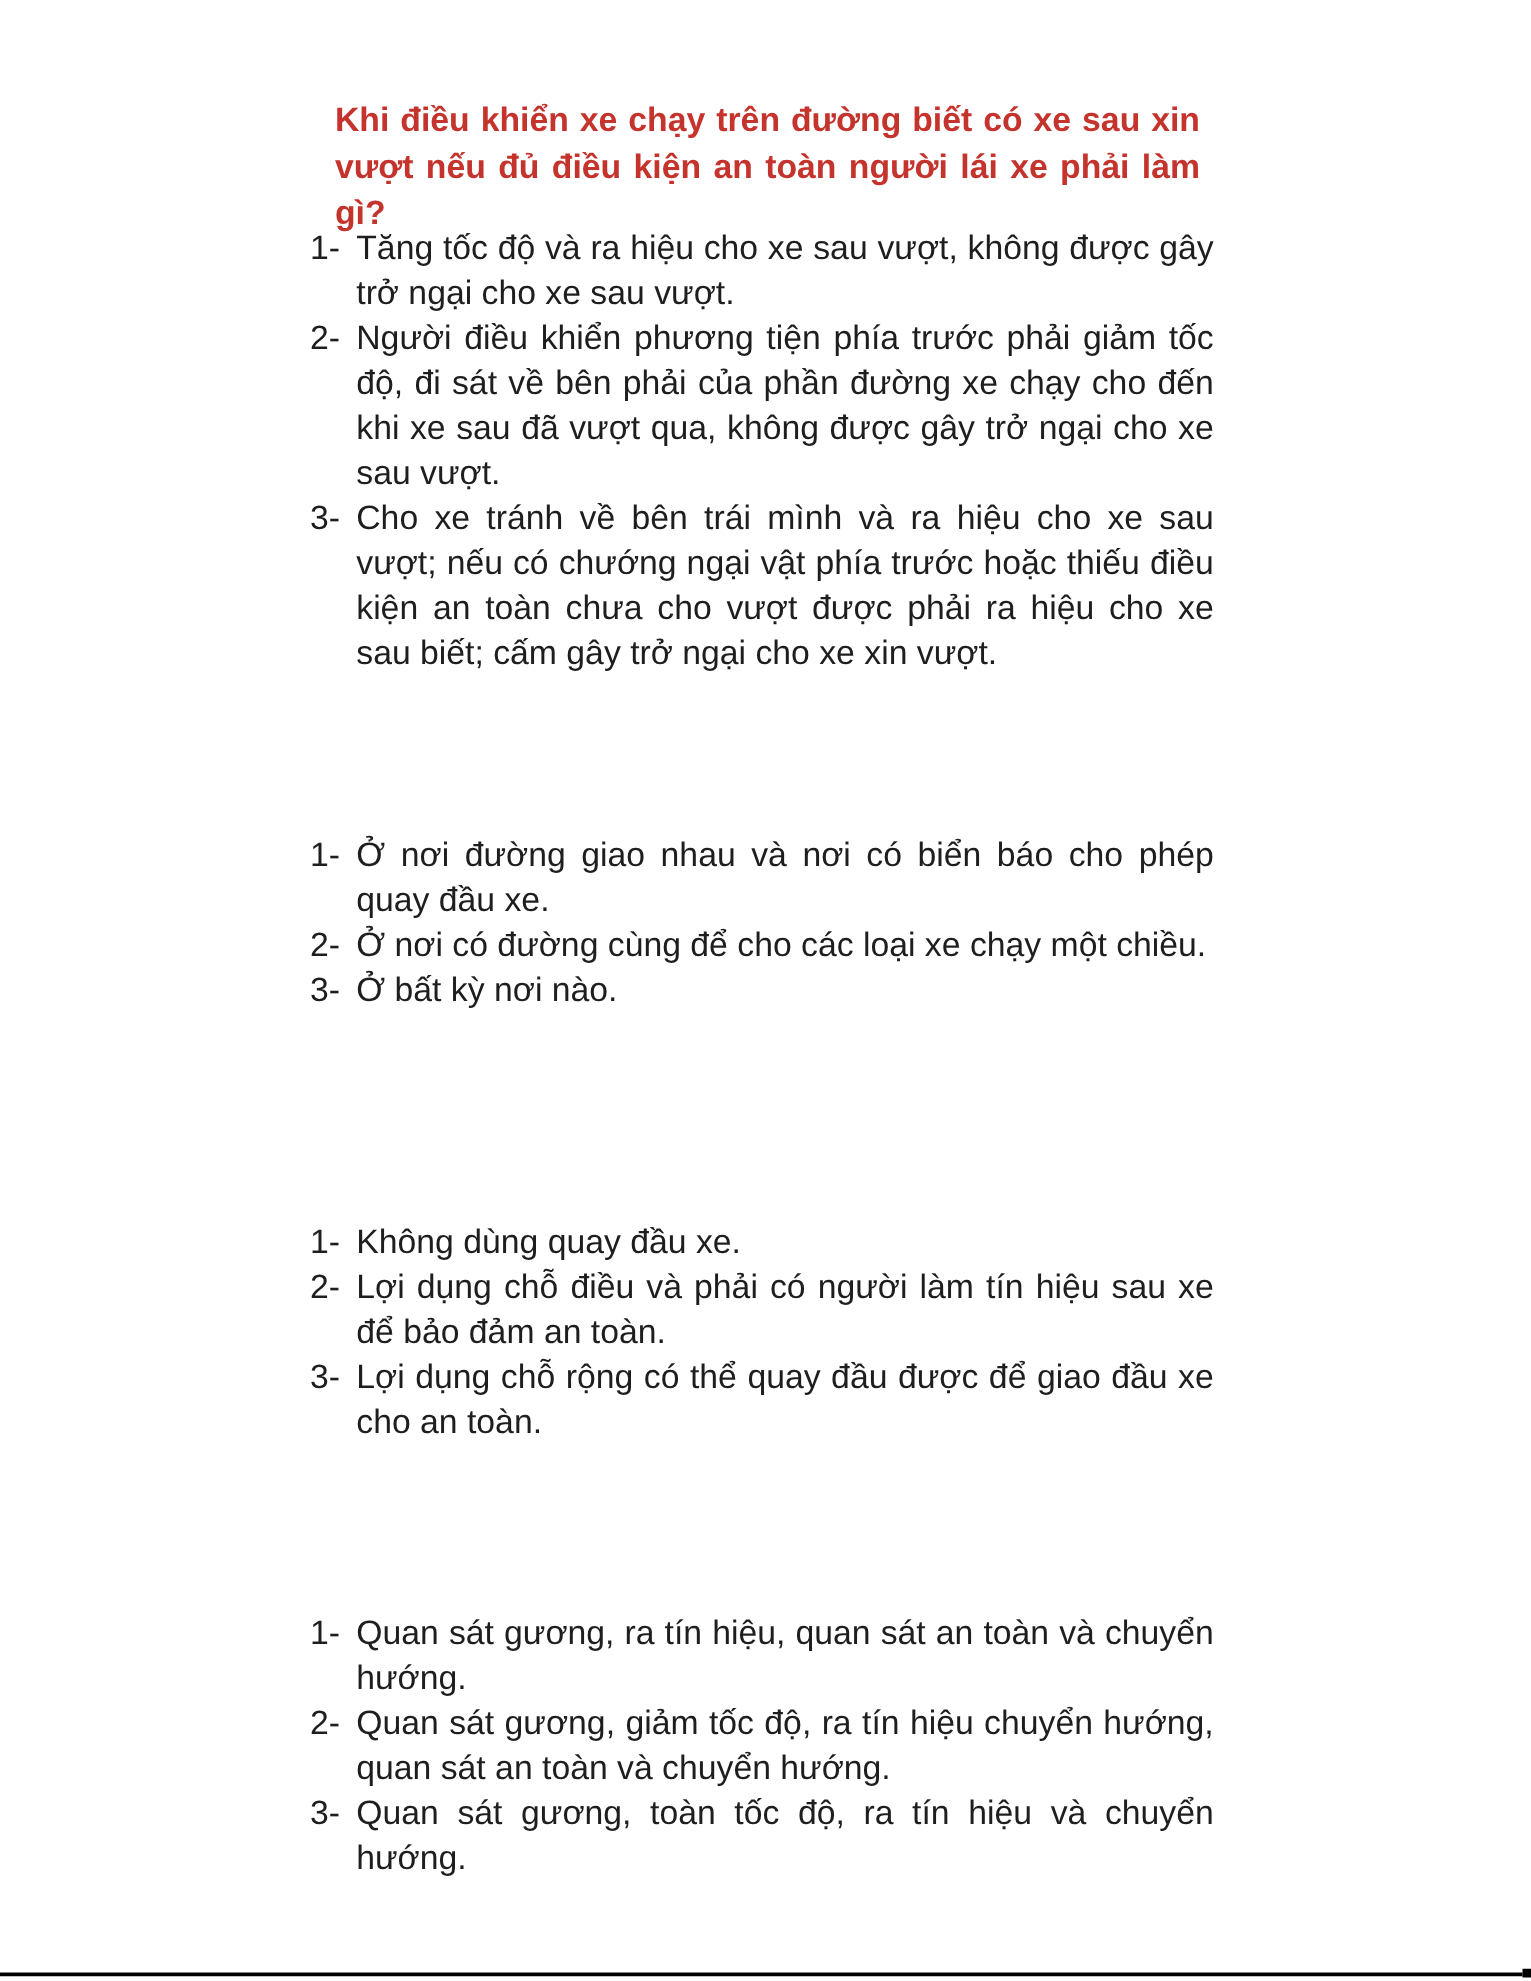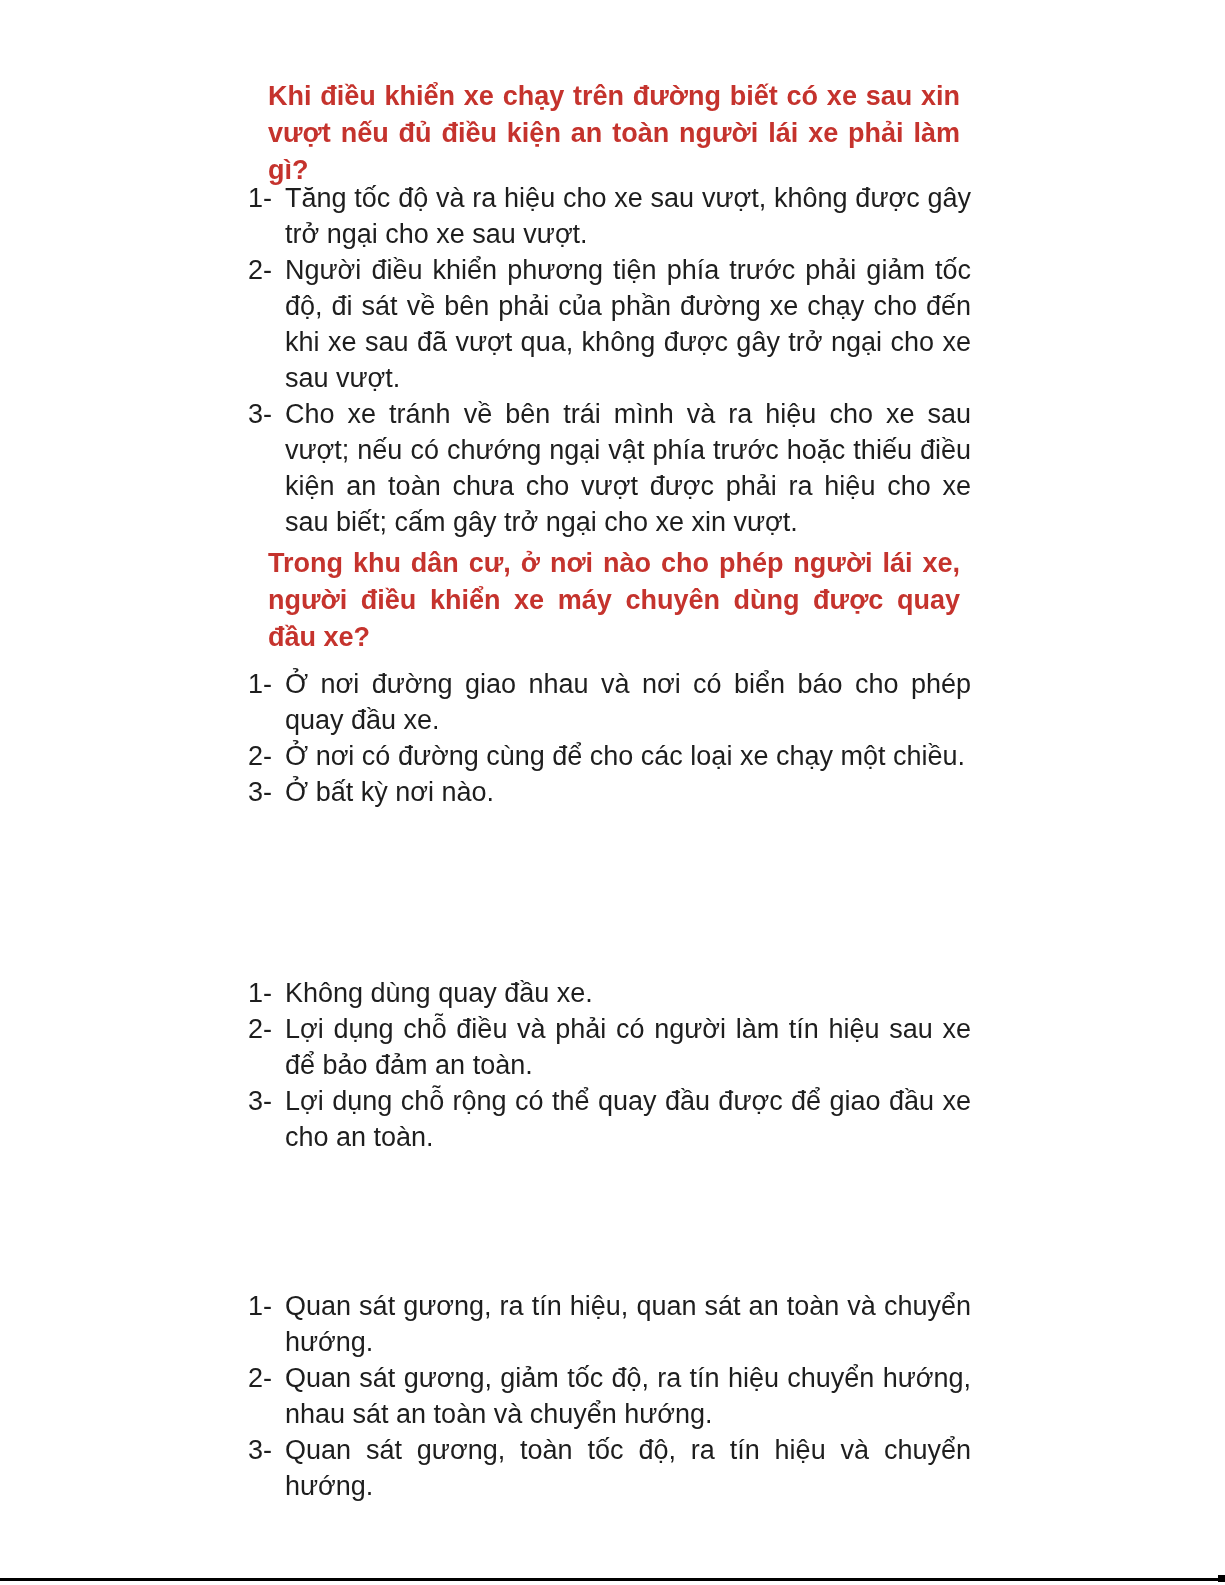--- a/index.html
+++ b/index.html
@@ -86,21 +86,20 @@
     <div class="option">
       <span class="num">2-</span>
       <div class="text">Người điều khiển phương tiện phía trước phải giảm tốc độ, đi sát về bên phải của phần đường xe chạy cho đến khi xe sau đã vượt qua, không được gây trở ngại cho xe sau vượt.</div>
     </div>
     <div class="option">
       <span class="num">3-</span>
       <div class="text">Cho xe tránh về bên trái mình và ra hiệu cho xe sau vượt; nếu có chướng ngại vật phía trước hoặc thiếu điều kiện an toàn chưa cho vượt được phải ra hiệu cho xe sau biết; cấm gây trở ngại cho xe xin vượt.</div>
     </div>
   </div>
 
-  <div class="q-title pos-t2">Trong khu dân cư, ở nơi nào cho phép người lái xe, người điều khiển xe máy chuyên dùng được quay đầu xe?</div>
   <div class="options pos-o2">
     <div class="option">
       <span class="num">1-</span>
       <div class="text">Ở nơi đường giao nhau và nơi có biển báo cho phép quay đầu xe.</div>
     </div>
     <div class="option">
       <span class="num">2-</span>
       <div class="text">Ở nơi có đường cùng để cho các loại xe chạy một chiều.</div>
     </div>
     <div class="option">
@@ -124,21 +123,21 @@
     </div>
   </div>
 
   <div class="options pos-o4">
     <div class="option">
       <span class="num">1-</span>
       <div class="text">Quan sát gương, ra tín hiệu, quan sát an toàn và chuyển hướng.</div>
     </div>
     <div class="option">
       <span class="num">2-</span>
-      <div class="text">Quan sát gương, giảm tốc độ, ra tín hiệu chuyển hướng, nhau sát an toàn và chuyển hướng.</div>
+      <div class="text">Quan sát gương, giảm tốc độ, ra tín hiệu chuyển hướng, quan sát an toàn và chuyển hướng.</div>
     </div>
     <div class="option">
       <span class="num">3-</span>
       <div class="text">Quan sát gương, toàn tốc độ, ra tín hiệu và chuyển hướng.</div>
     </div>
   </div>
 
   <div class="bottom-rule"></div>
   <div class="corner-mark"></div>
 

